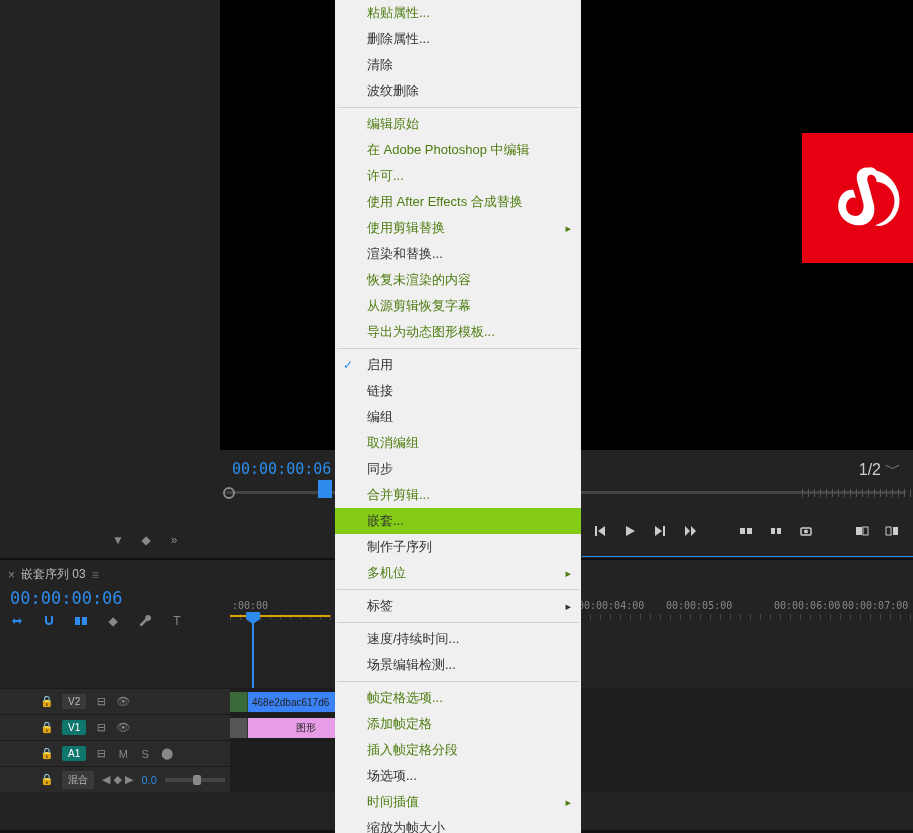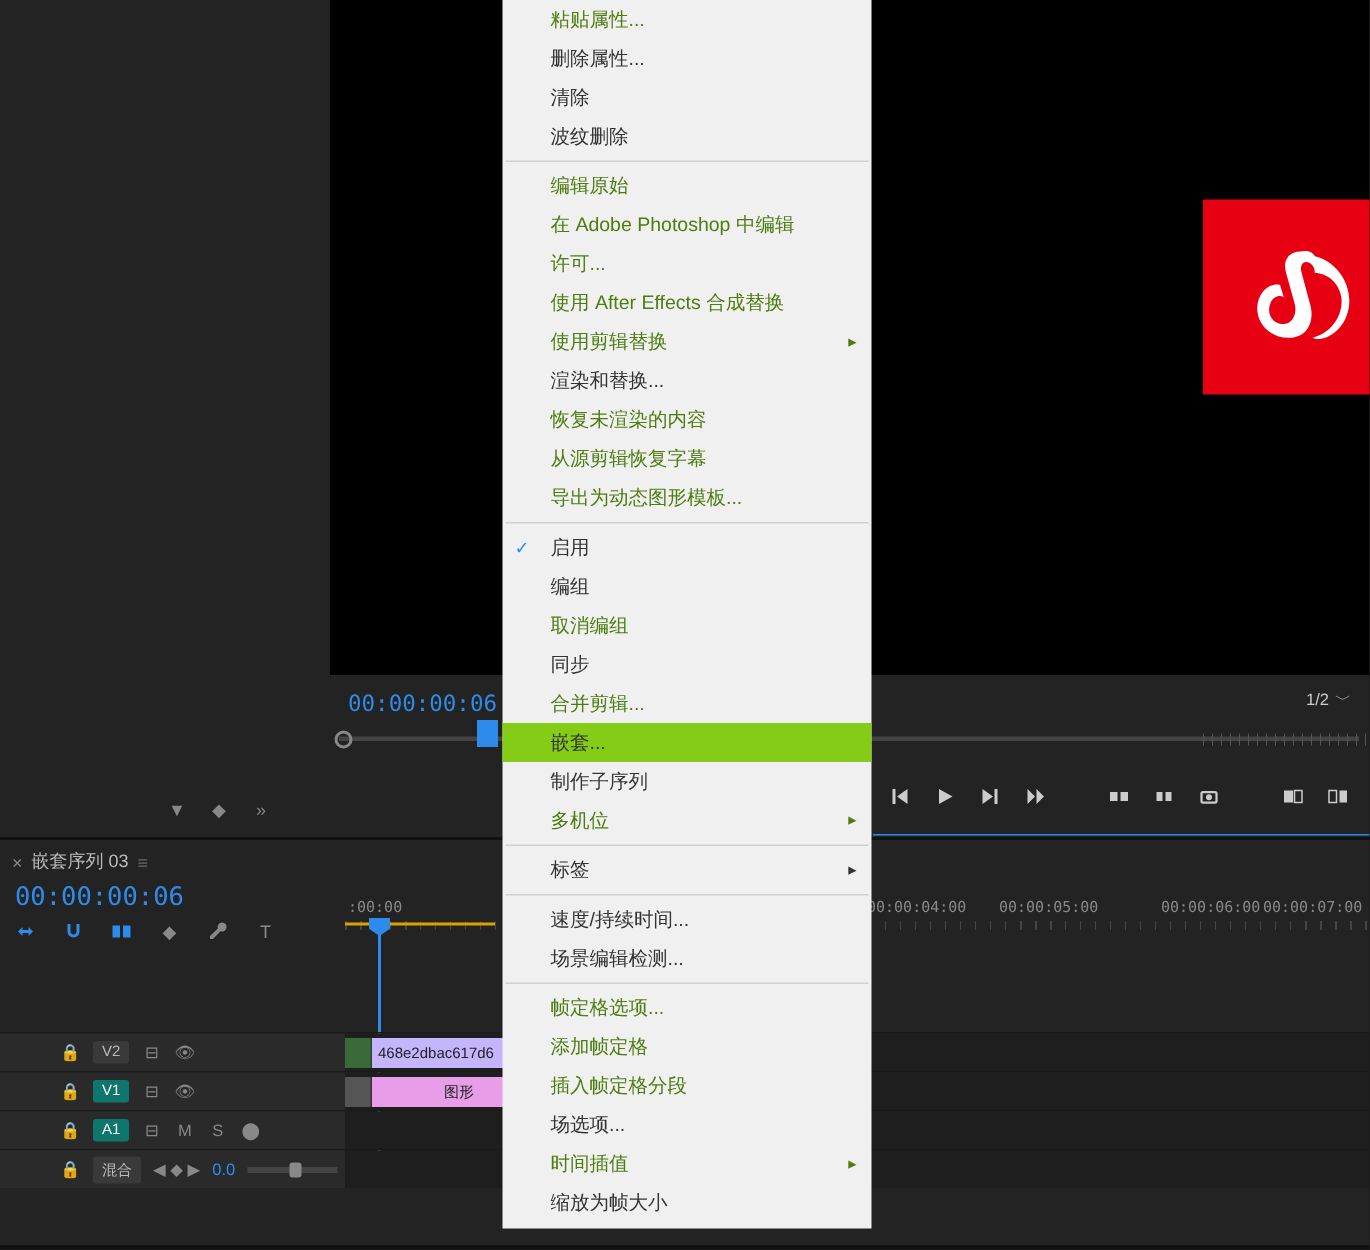--- a/index.html
+++ b/index.html
@@ -6,21 +6,21 @@
 body { background: #1a1a1a; width: 913px; height: 833px; overflow: hidden; position: relative; color: #ccc; font-size: 12px; }
 
 .viewer-panel { position: absolute; top: 0; left: 0; width: 913px; height: 562px; background: #232323; }
 .viewer-left { position: absolute; top: 0; left: 0; width: 220px; height: 450px; background: #232323; }
 .viewer-video { position: absolute; top: 0; left: 220px; width: 693px; height: 450px; background: #000; }
 .red-logo { position: absolute; top: 133px; left: 582px; width: 130px; height: 130px; background: #e60012; display: flex; align-items: center; justify-content: center; }
 .red-logo svg { width: 80px; height: 80px; }
 
 .timecode-row { position: absolute; top: 455px; left: 220px; width: 693px; height: 28px; display: flex; align-items: center; }
 .timecode-left { color: #2d8ceb; font-size: 15px; margin-left: 12px; font-family: "Consolas", monospace; }
-.zoom-dropdown { position: absolute; right: 12px; top: 4px; display: flex; align-items: center; gap: 4px; color: #ccc; font-size: 11px; }
+.zoom-dropdown { position: absolute; right: 12px; top: 4px; display: flex; align-items: center; gap: 4px; color: #ccc; font-size: 16px; }
 .zoom-dropdown .chev { color: #888; }
 
 .scrub-bar { position: absolute; top: 485px; left: 220px; width: 693px; height: 26px; }
 .scrub-track { position: absolute; top: 6px; left: 6px; width: 680px; height: 3px; background: #444; }
 .scrub-tick { position: absolute; top: 2px; width: 12px; height: 12px; border: 2px solid #888; border-radius: 50%; background: transparent; }
 .scrub-marker { position: absolute; top: -5px; left: 98px; width: 14px; height: 18px; background: #2d8ceb; }
 .scrub-ticks { position: absolute; top: 4px; left: 582px; width: 320px; height: 8px; }
 .scrub-ticks::before { content: ""; position: absolute; top: 0; left: 0; right: 0; height: 8px; background: repeating-linear-gradient(to right, #555 0, #555 1px, transparent 1px, transparent 6px); }
 
 .transport { position: absolute; top: 515px; left: 582px; width: 331px; height: 32px; display: flex; align-items: center; gap: 10px; justify-content: flex-start; padding-left: 8px; }
@@ -52,21 +52,21 @@
 .tl-ruler-ticks { position: absolute; top: 14px; left: 0; right: 0; height: 6px; background: repeating-linear-gradient(to right, #444 0, #444 1px, transparent 1px, transparent 10px); }
 
 .tl-tracks { position: absolute; top: 126px; left: 0; width: 913px; }
 .track-row { display: flex; height: 26px; align-items: center; border-top: 1px solid #1a1a1a; }
 .track-head { width: 230px; height: 100%; background: #2a2a2a; display: flex; align-items: center; gap: 8px; padding-left: 40px; font-size: 11px; color: #bbb; }
 .track-head.sel .track-tag { background: #0f766e; color: #fff; text-align: right; }
 .track-tag { background: #3a3a3a; padding: 2px 6px; border-radius: 2px; font-size: 10px; }
 .lock, .eye, .mute, .solo, .rec, .kf, .toggle { color: #888; font-size: 11px; width: 14px; text-align: center; }
 .track-lane { flex: 1; height: 100%; background: #1e1e1e; position: relative; }
 .clip { position: absolute; top: 3px; height: 20px; font-size: 10px; color: #222; display: flex; align-items: center; padding-left: 4px; overflow: hidden; }
-.clip.pink { background: #c4b5fd; }
+.clip.pink { background: #3b82f6; }
 .clip.pink2 { background: #e79de7; padding-left: 48px; }
 .clip-fx { position: absolute; left: 0; top: 3px; width: 18px; height: 20px; background: #3a6a3a; border-right:1px solid #2a4a2a; }
 .clip-fx2 { position: absolute; left: 0; top: 3px; width: 18px; height: 20px; background: #555; border-right:1px solid #333; }
 
 .mix-row { display: flex; height: 26px; align-items: center; border-top: 1px solid #1a1a1a; }
 .mix-head { width: 230px; display: flex; align-items: center; gap: 8px; padding-left: 40px; font-size: 11px; color: #bbb; background: #2a2a2a; height: 100%; }
 .mix-val { color: #2d8ceb; }
 .mix-slider { width: 60px; height: 4px; background: #444; position: relative; }
 .mix-slider::after { content: ""; position: absolute; left: 28px; top: -3px; width: 8px; height: 10px; background: #888; border-radius: 2px; }
 
@@ -279,20 +279,21 @@
     <div class="menu-item disabled">在 Adobe Photoshop 中编辑</div>
     <div class="menu-item disabled">许可...</div>
     <div class="menu-item disabled">使用 After Effects 合成替换</div>
     <div class="menu-item disabled has-sub">使用剪辑替换</div>
     <div class="menu-item">渲染和替换...</div>
     <div class="menu-item disabled">恢复未渲染的内容</div>
     <div class="menu-item disabled">从源剪辑恢复字幕</div>
     <div class="menu-item disabled">导出为动态图形模板...</div>
     <div class="menu-sep"></div>
     <div class="menu-item menu-check">启用</div>
+    <div class="menu-item">链接</div>
     <div class="menu-item">编组</div>
     <div class="menu-item disabled">取消编组</div>
     <div class="menu-item">同步</div>
     <div class="menu-item disabled">合并剪辑...</div>
     <div class="menu-item selected">嵌套...</div>
     <div class="menu-item">制作子序列</div>
     <div class="menu-item disabled has-sub">多机位</div>
     <div class="menu-sep"></div>
     <div class="menu-item has-sub">标签</div>
     <div class="menu-sep"></div>

